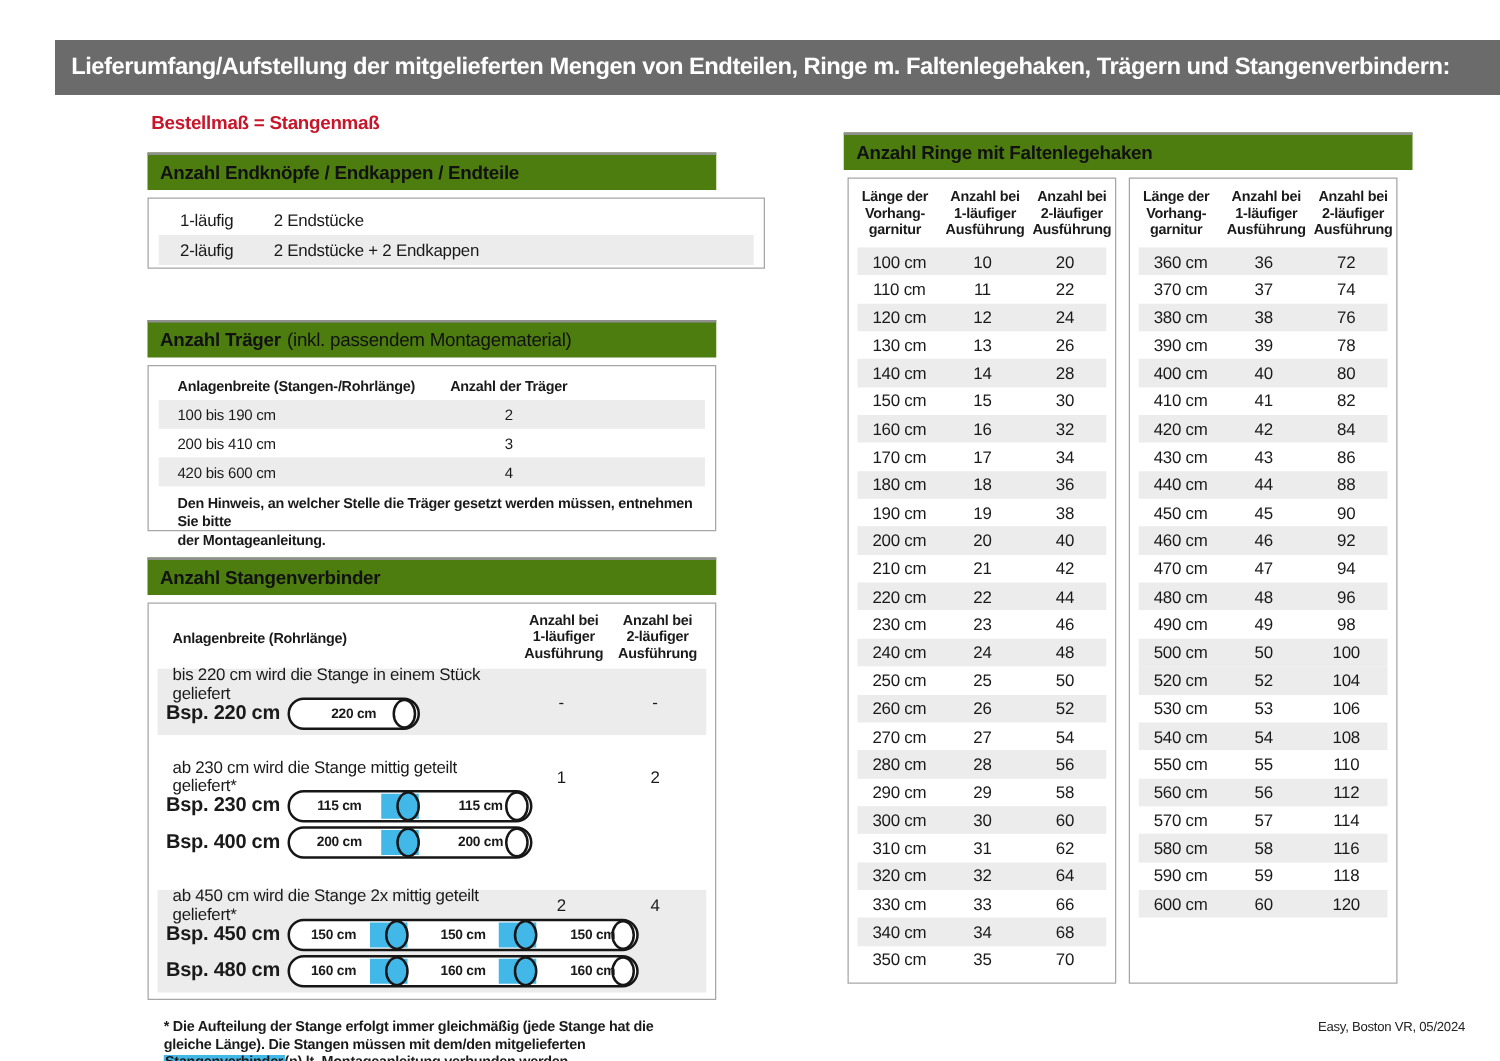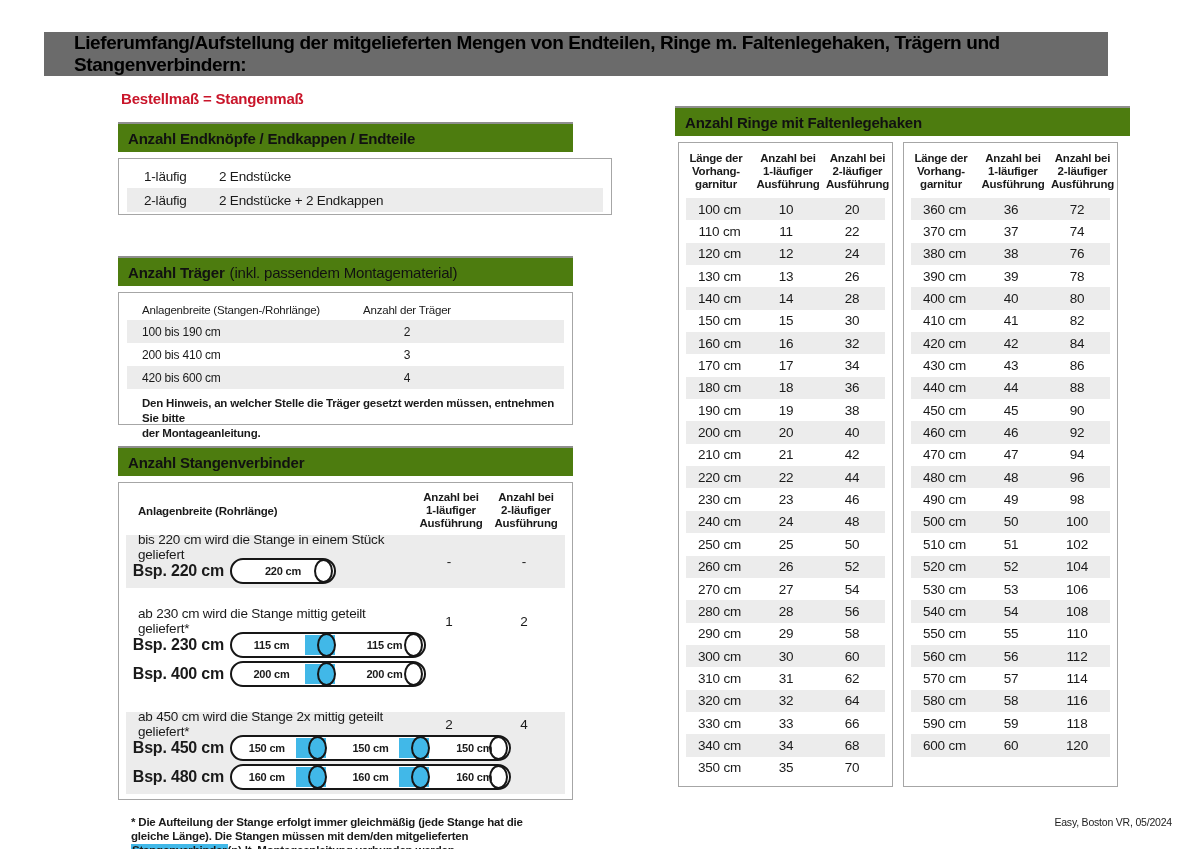--- a/index.html
+++ b/index.html
@@ -2,23 +2,23 @@
 <html lang="de"><head>
 <meta charset="utf-8">
 <style>
   html,body { margin:0; padding:0; background:#ffffff; }
   .page {
     position:relative; width:1200px; height:849px; background:#ffffff; overflow:hidden;
     font-family:"Liberation Sans", sans-serif; color:#1a1a1a; letter-spacing:-0.2px;
   }
   
   .banner {
-    position:absolute; left:44px; top:32px; width:1064px; height:44px;
-    background:#6b6b6b; color:#000000; display:flex; align-items:center;
-    font-size:19px; font-weight:bold; letter-spacing:-0.4px; padding-left:30px; box-sizing:border-box;
+    position:absolute; left:44px; top:32px; width:1156px; height:44px;
+    background:#6b6b6b; color:#ffffff; display:flex; align-items:center;
+    font-size:19px; font-weight:bold; letter-spacing:-0.4px; padding-left:13px; box-sizing:border-box;
   }
   
   .subtitle { position:absolute; left:121px; top:90px; font-size:15px; font-weight:bold; color:#c9152a; }
   
   .sec-head {
     position:absolute; width:455px; height:30px; background:#4d7c0f; border-top:2px solid #8f8f8f;
     box-sizing:border-box; display:flex; align-items:center; padding-left:10px;
     font-size:15px; color:#111;
   }
   .sec-head .b { font-weight:bold; }
@@ -32,21 +32,21 @@
   .box-endteile { left:118px; top:158px; width:494px; height:57px; padding-top:5px; }
   .box-traeger  { left:118px; top:292px; width:455px; height:133px; }
   .box-verbinder{ left:118px; top:482px; width:455px; height:318px; }
   .box-ring-left  { left:678px; top:142px; width:215px; height:645px; }
   .box-ring-right { left:903px; top:142px; width:215px; height:645px; }
   .shade { background:#ececec; }
   
   .et-row { display:flex; align-items:center; height:24px; margin:0 8px; font-size:13.5px; }
   .et-c1 { width:92px; padding-left:17px; box-sizing:border-box; }
   
-  .t2-head { display:flex; align-items:center; margin:9px 8px 2px 8px; font-size:11.5px; font-weight:normal; height:16px;justify-content:space-between; }
+  .t2-head { display:flex; align-items:center; margin:9px 8px 2px 8px; font-size:11.5px; font-weight:bold; height:16px;justify-content:space-between; }
   .t2-row  { display:flex; align-items:center; height:23px; margin:0 8px; font-size:12px; }
   .t2-c1 { flex:1; padding-left:15px; }
   .t2-c2 { width:150px; text-align:center; margin-right:82px; }
   .t2-note { margin:7px 16px 0 23px; font-size:11.5px; font-weight:bold; line-height:1.3; white-space:pre-line; }
   
   .vb-head { display:flex; align-items:center; padding:8px 0 5px 0; }
   .vb-head-c1 { flex:1; padding-left:19px; font-size:11.5px; font-weight:bold; }
   .vb-head-c  { width:70px; text-align:center; font-size:11.5px; font-weight:bold; line-height:13px; white-space:pre-line; }
   .vb-head-c2 { margin-left:0; }
   .vb-head-c3 { margin-left:5px; margin-right:11px; }
@@ -464,25 +464,20 @@
         <div class="ring-row">
           <span>490 cm</span>
           <span>49</span>
           <span>98</span>
         </div>
         <div class="ring-row shade">
           <span>500 cm</span>
           <span>50</span>
           <span>100</span>
         </div>
-        <div class="ring-row">
-          <span>510 cm</span>
-          <span>51</span>
-          <span>102</span>
-        </div>
         <div class="ring-row shade">
           <span>520 cm</span>
           <span>52</span>
           <span>104</span>
         </div>
         <div class="ring-row">
           <span>530 cm</span>
           <span>53</span>
           <span>106</span>
         </div>

